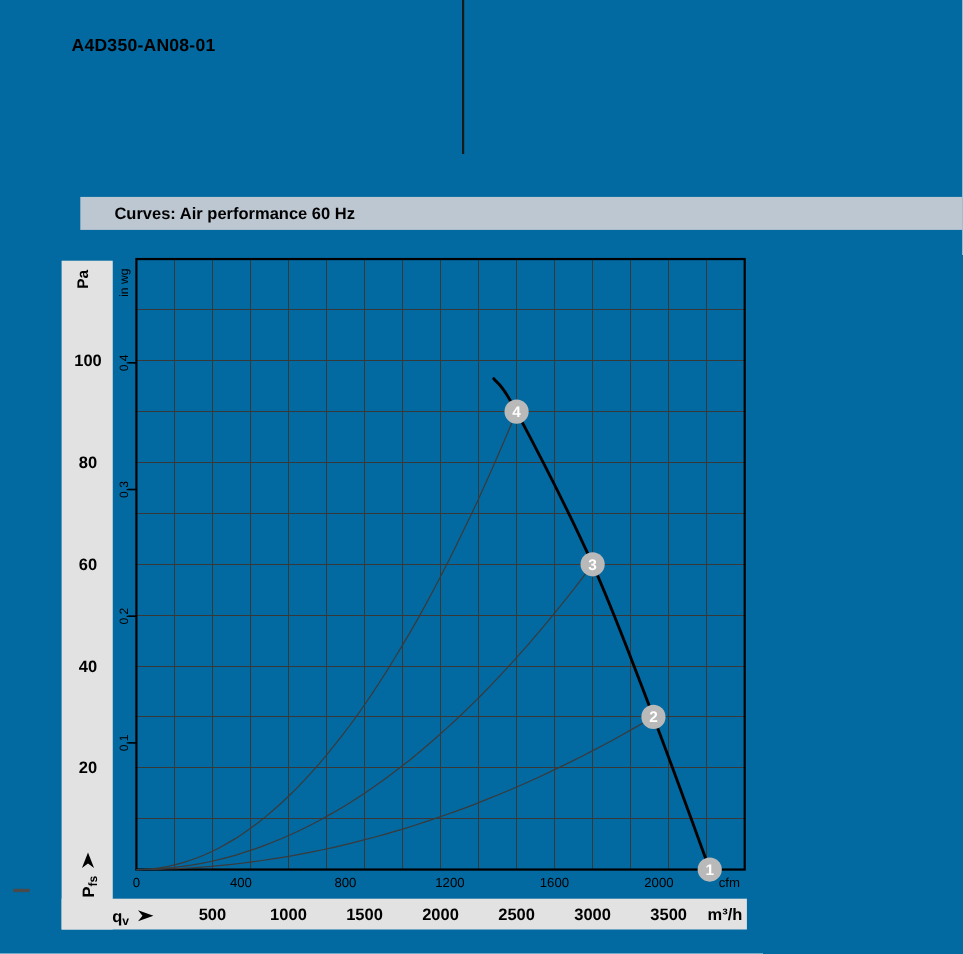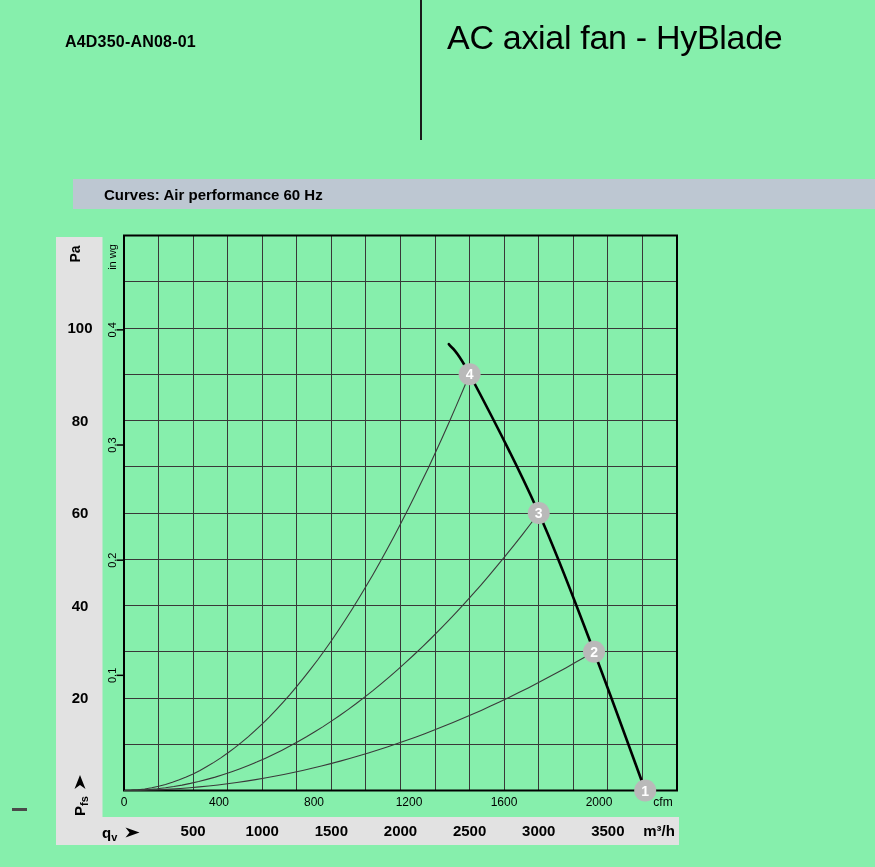--- a/index.html
+++ b/index.html
@@ -1,36 +1,35 @@
 <!DOCTYPE html>
 <html><head>
 <meta charset="utf-8">
 <style>
   html,body{margin:0;padding:0;background:#fff;}
   .page{
-    position:relative;width:875px;height:867px;background:#86efac;overflow:hidden;
+    position:relative;width:875px;height:867px;background:#0369a1;overflow:hidden;
     font-family:"Liberation Sans",sans-serif;color:#000;
   }
   .part-number{position:absolute;left:65px;top:33px;font-size:16px;font-weight:bold;letter-spacing:.2px;}
   .header-divider{position:absolute;left:420px;top:0;width:2px;height:140px;background:#1a1a1a;}
   .page-title{position:absolute;left:447px;top:18px;font-size:34px;font-weight:400;letter-spacing:-.3px;}
   .page-subtitle{position:absolute;left:449px;top:71px;font-size:17px;font-weight:400;}
   .section-bar{position:absolute;left:33px;top:179px;width:842px;height:30px;display:flex;align-items:center;margin-left:40px;}
   .section-bar span{margin-left:31px;font-size:15px;font-weight:bold;}
   .fold-mark{position:absolute;left:12px;top:808px;width:15px;height:3px;background:#4a4a4a;}
   .chart-block{position:absolute;left:40px;top:228px;width:660px;height:632px;}
   svg text{font-family:"Liberation Sans",sans-serif;}
 </style>
 </head>
 <body>
 
 <div class="page">
   <div class="part-number">A4D350-AN08-01</div>
   <div class="header-divider"></div>
-  <div class="page-title">AC axial fan - HyBlade</div>
   <div class="section-bar" style="background: rgb(189, 199, 210);">
     <span>Curves: Air performance 60 Hz</span>
   </div>
   <div class="fold-mark"></div>
   <div class="chart-block">
     <svg width="660" height="632" viewBox="0 0 660 632">
         <rect x="16" y="9" width="46.5" height="608" fill="#e2e2e2"></rect>
         <rect x="16" y="589" width="623" height="28" fill="#e2e2e2"></rect>
         <g stroke="#383838" stroke-width="1" shape-rendering="crispEdges">
           <line x1="84" y1="7.5" x2="84" y2="562.5"></line>

